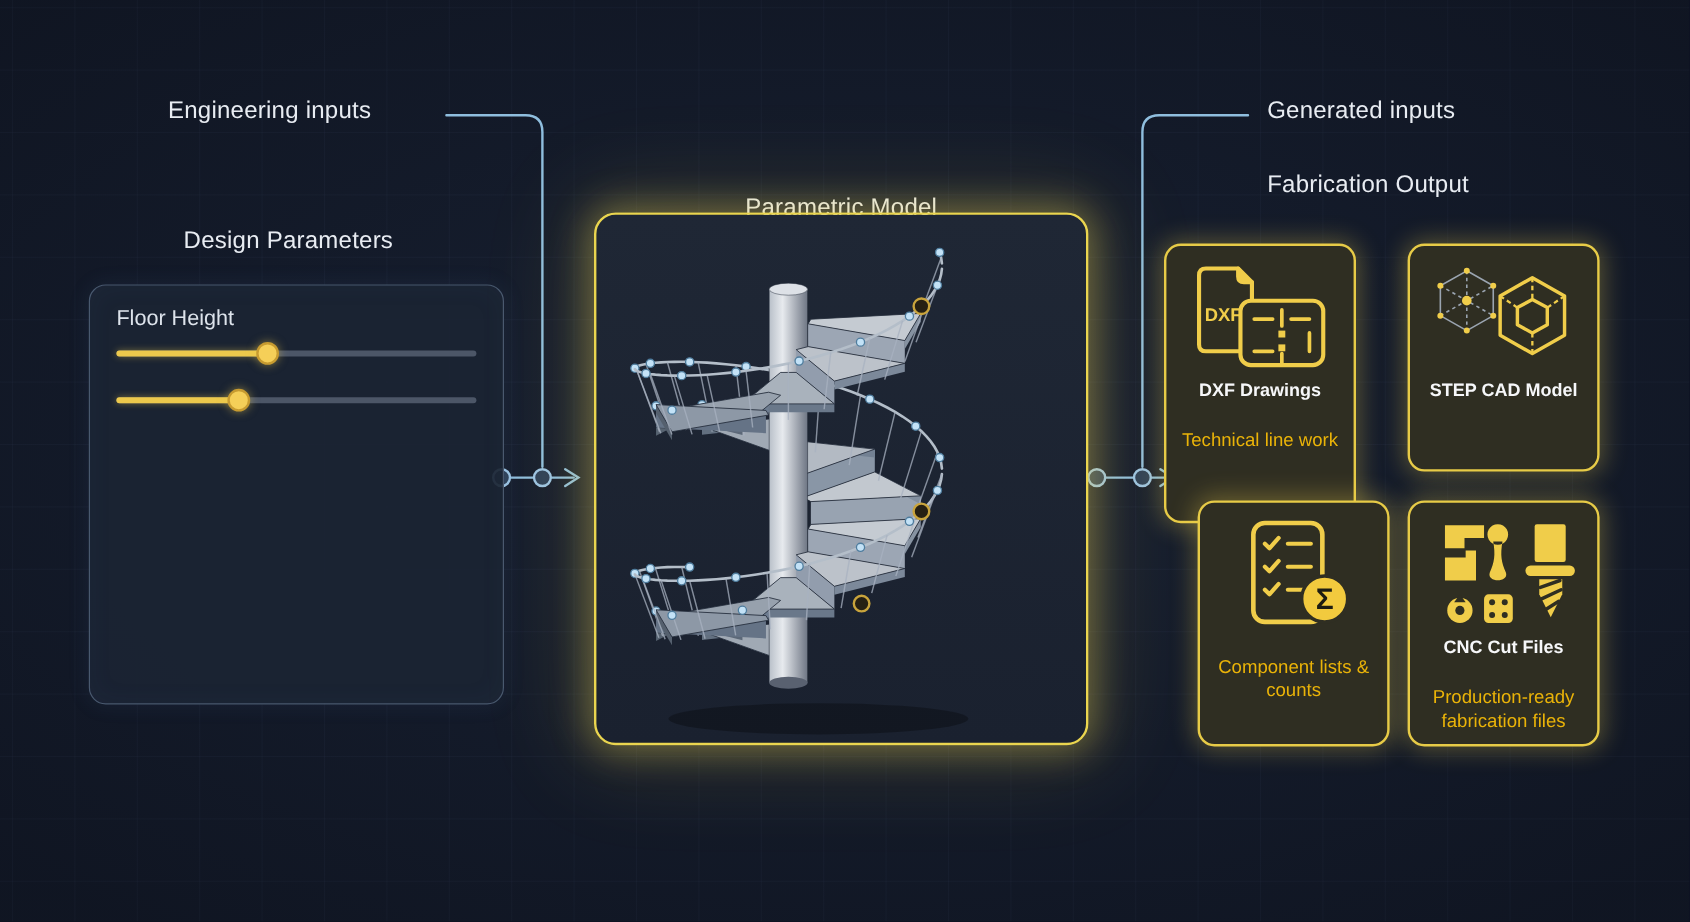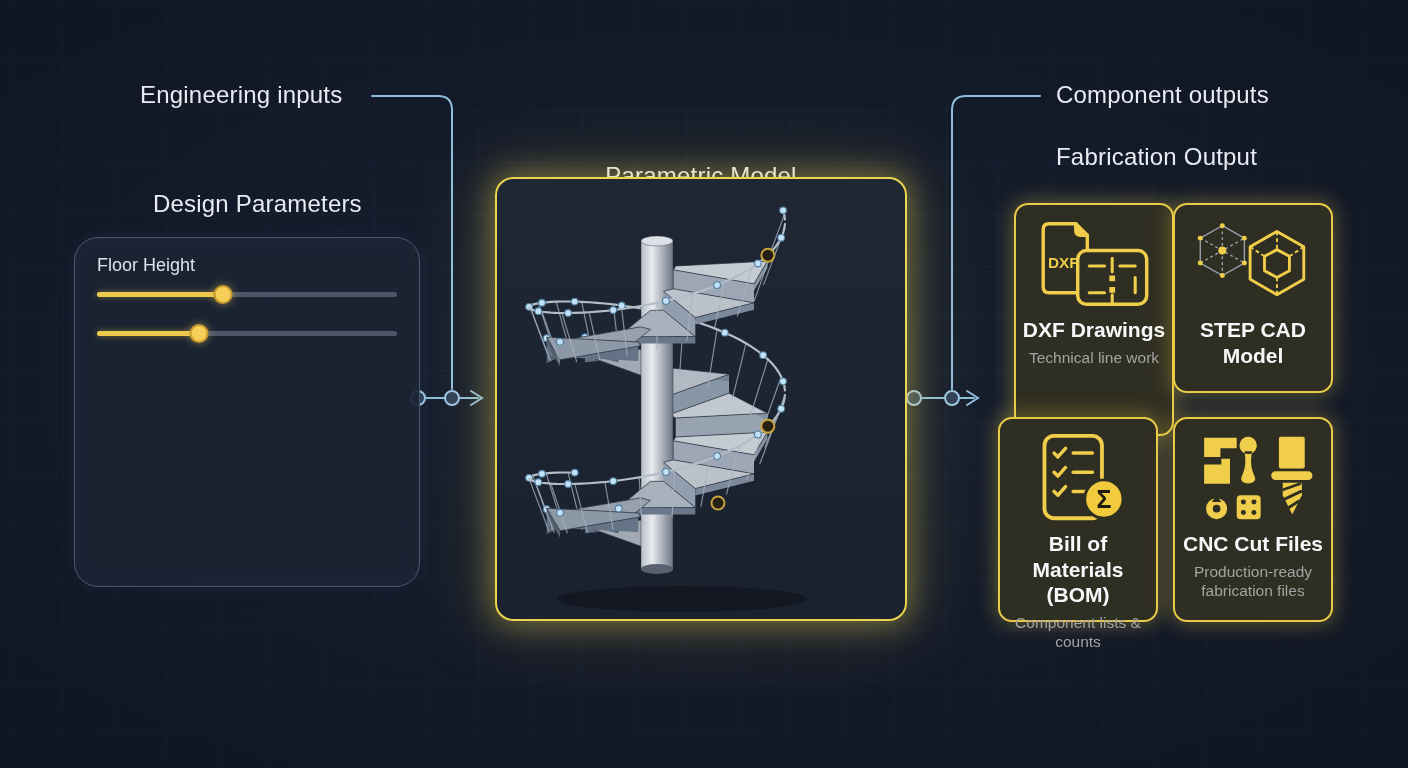--- a/index.html
+++ b/index.html
@@ -16,28 +16,28 @@
       linear-gradient(90deg, rgba(130,160,210,0.055) 1px, transparent 1px);
     background-size:52px 52px;
     background-position:10px 6px;
   }
   #vignette {
     position:absolute; inset:0;
     background:radial-gradient(ellipse 70% 65% at 50% 48%, rgba(40,56,86,0.18), rgba(8,11,20,0.35));
     pointer-events:none;
   }
   .heading {
-    position:absolute; color:#e8ecf2; font-size:24px; font-weight:500; letter-spacing:0.2px;
+    position:absolute; color:#e8ecf2; font-size:20px; font-weight:500; letter-spacing:0.2px;
     white-space:nowrap;
   }
   
   #design-panel {
     position:absolute; left:74px; top:237px; width:346px; height:350px;
     background:rgba(27,36,51,0.92);
-    border:1.5px solid #49596f; border-radius:24px;
+    border:1.5px solid #49596f; border-radius:14px;
     box-shadow:0 0 18px rgba(90,130,190,0.10), inset 0 0 22px rgba(70,100,150,0.06);
     padding:17px 22px 0 22px;
   }
   .slider-group { margin-bottom:20px; }
   .slider-label { color:#dde3eb; font-size:18px; margin-bottom:9px; }
   .slider-row { position:relative; height:19px; }
   .slider-track {
     position:absolute; left:0; right:0; top:7px; height:5px;
     background:#4c5667; border-radius:3px;
   }
@@ -62,37 +62,37 @@
   }
   
   .card {
     position:absolute; width:160px;
     background:#2f2e22;
     border:2px solid #e7cb47; border-radius:14px;
     box-shadow:0 0 20px 3px rgba(236,206,74,0.32);
     display:flex; flex-direction:column; align-items:center;
     padding-top:13px; text-align:center;
   }
-  .card-title { color:#f6f7f9; font-size:21px; font-weight:bold; line-height:1.22; width:150px; margin-top:7px; }
-  .card-sub   { color:#a3a3a3; font-size:15.5px; line-height:1.25; width:146px; margin-top:5px; }
+  .card-title { color:#f6f7f9; font-size:15px; font-weight:bold; line-height:1.22; width:150px; margin-top:7px; }
+  .card-sub   { color:#eab308; font-size:15.5px; line-height:1.25; width:146px; margin-top:23px; }
   .card-icon { width:130px; height:92px; flex:0 0 auto; }
   svg text { font-family:"Liberation Sans", sans-serif; }
   #connectors { position:absolute; inset:0; pointer-events:none; }
 </style>
 </head>
 <body>
 
 <div id="stage">
   <div id="grid"></div>
   <div id="vignette"></div>
 
   <div class="heading" style="left:140px; top:81px;">Engineering inputs</div>
   <div class="heading" style="left:137px; top:190px;margin-left:16px;">Design Parameters</div>
   <div class="heading" style="left:495px; top:130px; width:412px; text-align:center;margin-top:32px;">Parametric Model</div>
-  <div class="heading" style="left:1056px; top:81px;">Component outputs</div>
+  <div class="heading" style="left:1056px; top:81px;">Generated inputs</div>
   <div class="heading" style="left:1056px; top:143px;">Fabrication Output</div>
 
   <svg id="connectors" width="1408" height="768" viewBox="0 0 1408 768">
     <g stroke="#8fbede" stroke-width="2" fill="none" stroke-linecap="round">
       <path d="M372,96 L438,96 Q452,96 452,110 L452,389"></path>
       <path d="M1040,96 L966,96 Q952,96 952,110 L952,389"></path>
       <line x1="424" y1="398" x2="447" y2="398"></line>
       <line x1="458" y1="398" x2="478" y2="398"></line>
       <polyline points="471,391 482,398 471,405"></polyline>
       <line x1="920" y1="398" x2="946" y2="398"></line>
@@ -270,21 +270,21 @@
         <defs>
           <linearGradient id="poleG" x1="0" y1="0" x2="1" y2="0">
             <stop offset="0%" stop-color="#b9c0c9"></stop>
             <stop offset="35%" stop-color="#e7eaee"></stop>
             <stop offset="100%" stop-color="#6e7684"></stop>
           </linearGradient>
         </defs>
       </svg>
   </div>
 
-  <div class="card" style="left:1014px; top:203px; height:233px;">
+  <div class="card" style="left:970px; top:203px; height:233px;">
     <svg class="card-icon" viewBox="0 0 130 96">
       <g fill="none" stroke="#f0cd4a" stroke-width="3.6" stroke-linejoin="round" stroke-linecap="round">
         <path d="M46,6 L18,6 Q12,6 12,12 V72 Q12,78 18,78 H52 Q58,78 58,72 V18 Z"></path>
         <path d="M46,6 V13 Q46,18 51,18 H58" fill="#f0cd4a"></path>
       </g>
       <text x="17" y="52" font-size="16" font-weight="bold" fill="#f0cd4a">DXF</text>
       <rect x="48" y="34" width="72" height="56" rx="9" fill="#2f2e22" stroke="#f0cd4a" stroke-width="3.6"></rect>
       <g fill="none" stroke="#f0cd4a" stroke-width="3.2" stroke-linecap="round">
         <path d="M60,50 h16 M92,50 h16 M84,42 v14 M60,78 h16 M108,78 v-16 M84,90 v-10"></path>
       </g>
@@ -326,21 +326,20 @@
         <path d="M40,22 l4,4 l8,-9"></path>
           <path d="M60,22 h20"></path>
         <path d="M40,42 l4,4 l8,-9"></path>
           <path d="M60,42 h20"></path>
         <path d="M40,62 l4,4 l8,-9"></path>
           <path d="M60,62 h14"></path>
       </g>
       <circle cx="92" cy="70" r="20" fill="#f2ca3e" stroke="#2f2e22" stroke-width="3"></circle>
       <text x="92" y="79" font-size="26" font-weight="bold" fill="#1d1c12" text-anchor="middle">Σ</text>
     </svg>
-    <div class="card-title">Bill of Materials (BOM)</div>
     <div class="card-sub">Component lists &amp; counts</div>
   </div>
 
   <div class="card" style="left:1173px; top:417px; height:205px;">
     <svg class="card-icon" viewBox="0 0 130 96">
       <g fill="#f0cd4a">
         <path d="M14,6 h34 v11 h-17 v9 h-17 z"></path>
         <path d="M14,34 h18 v-6 h9 v26 h-27 z"></path>
         <circle cx="27" cy="80" r="11"></circle>
         <rect x="48" y="66" width="25" height="25" rx="4"></rect>

